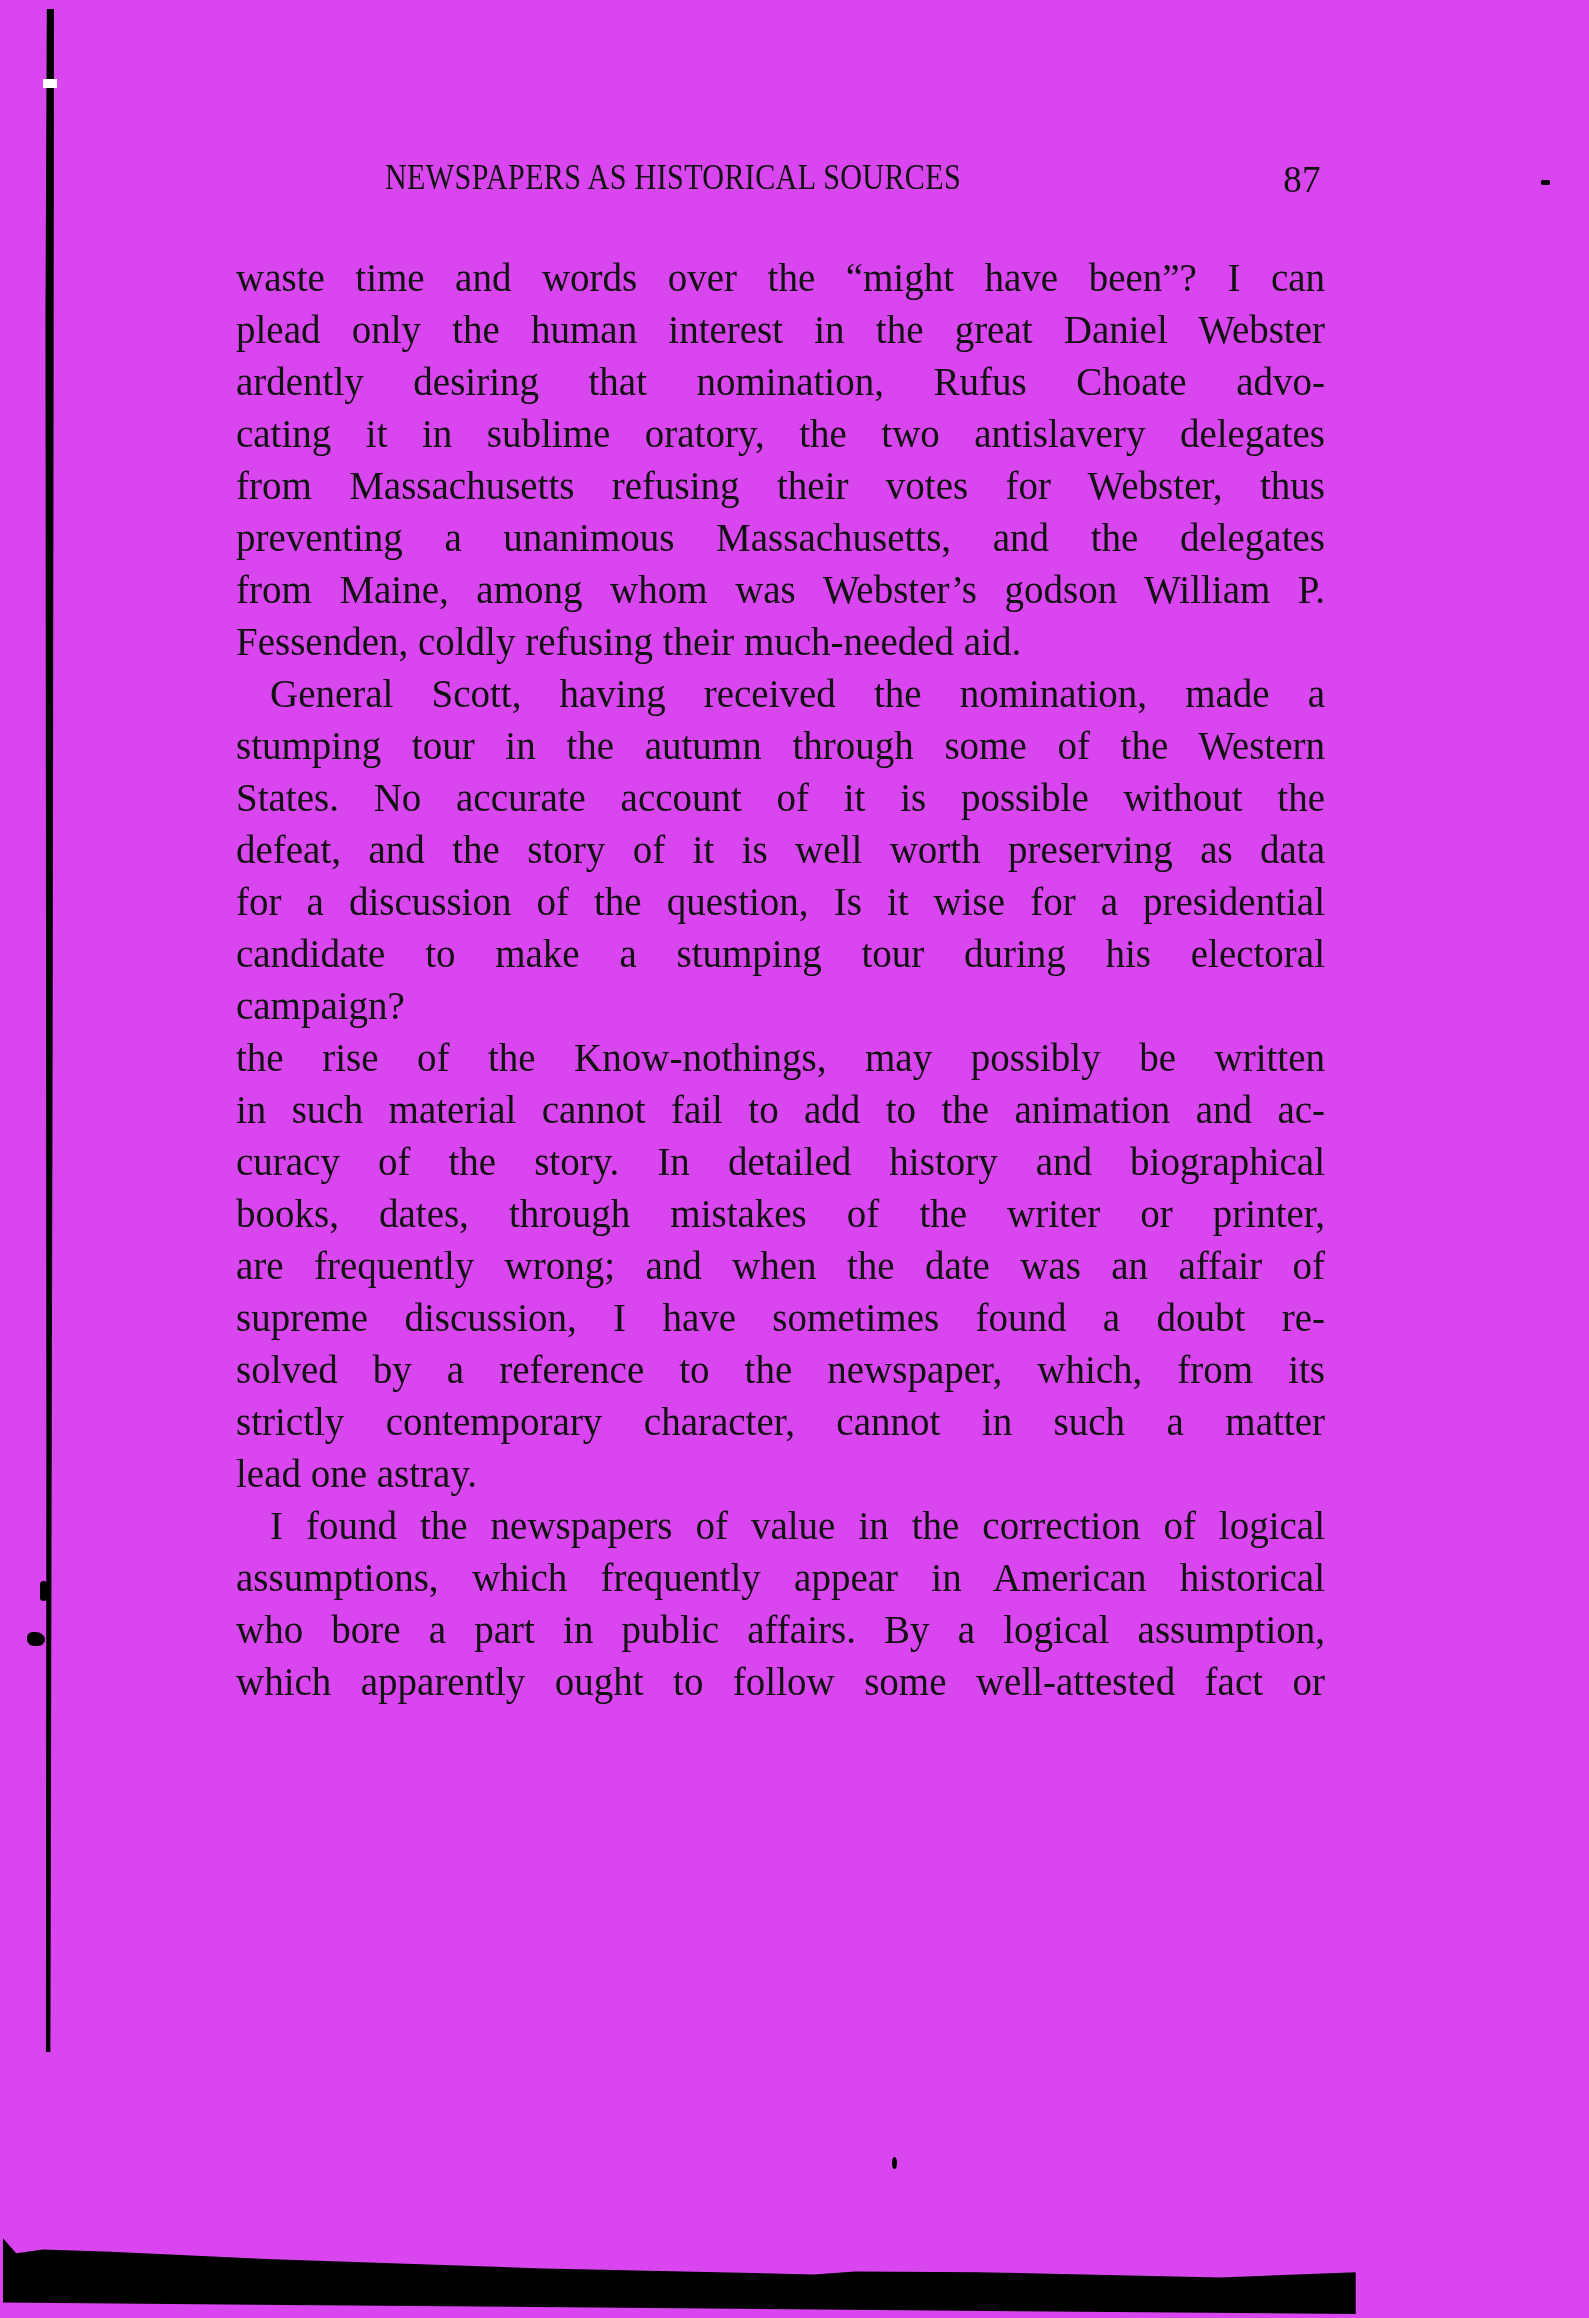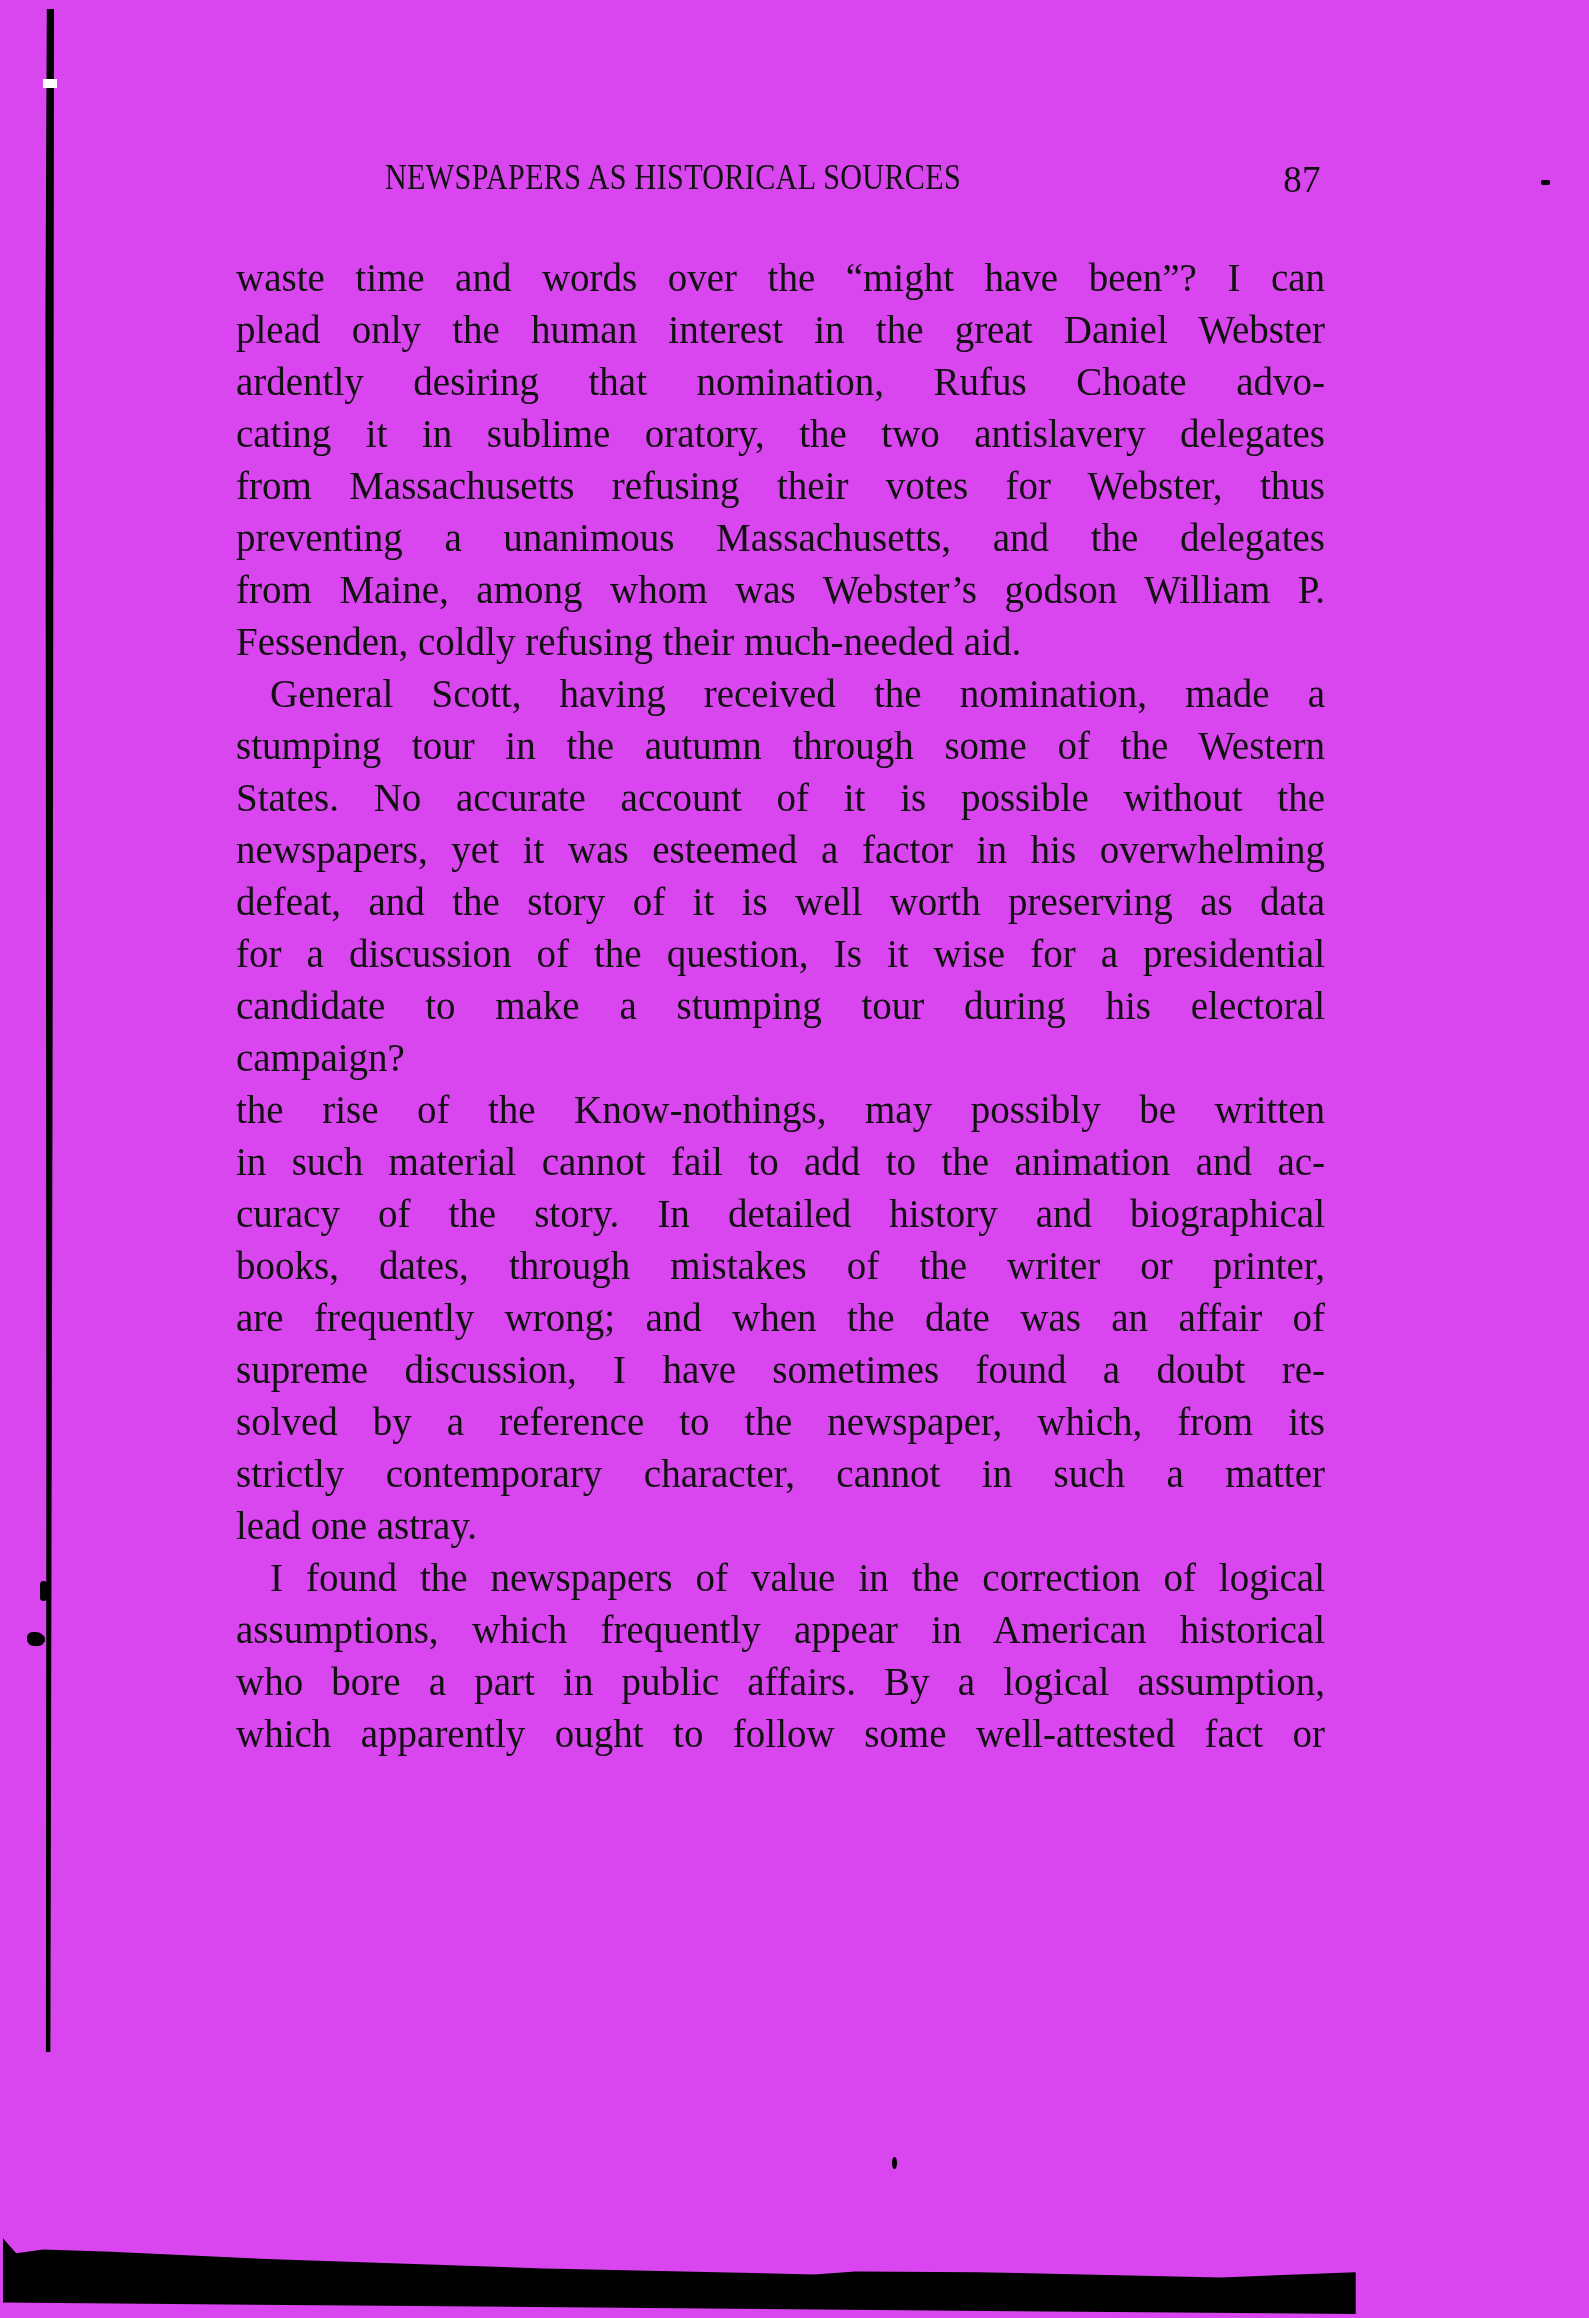--- a/index.html
+++ b/index.html
@@ -140,21 +140,20 @@
       <div class="line">from Massachusetts refusing their votes for Webster, thus</div>
       <div class="line">preventing a unanimous Massachusetts, and the delegates</div>
       <div class="line">from Maine, among whom was Webster’s godson William P.</div>
       <div class="line last">Fessenden, coldly refusing their much-needed aid.</div>
     </div>
 
     <div class="paragraph">
       <div class="line indent">General Scott, having received the nomination, made a</div>
       <div class="line">stumping tour in the autumn through some of the Western</div>
       <div class="line">States.  No accurate account of it is possible without the</div>
-      <div class="line">newspapers, yet it was esteemed a factor in his overwhelming</div>
       <div class="line">defeat, and the story of it is well worth preserving as data</div>
       <div class="line">for a discussion of the question, Is it wise for a presidential</div>
       <div class="line">candidate to make a stumping tour during his electoral</div>
       <div class="line last">campaign?</div>
     </div>
 
     <div class="paragraph">
       <div class="line">the rise of the Know-nothings, may possibly be written</div>
       <div class="line">in such material cannot fail to add to the animation and ac-</div>
       <div class="line">curacy of the story.  In detailed history and biographical</div>

